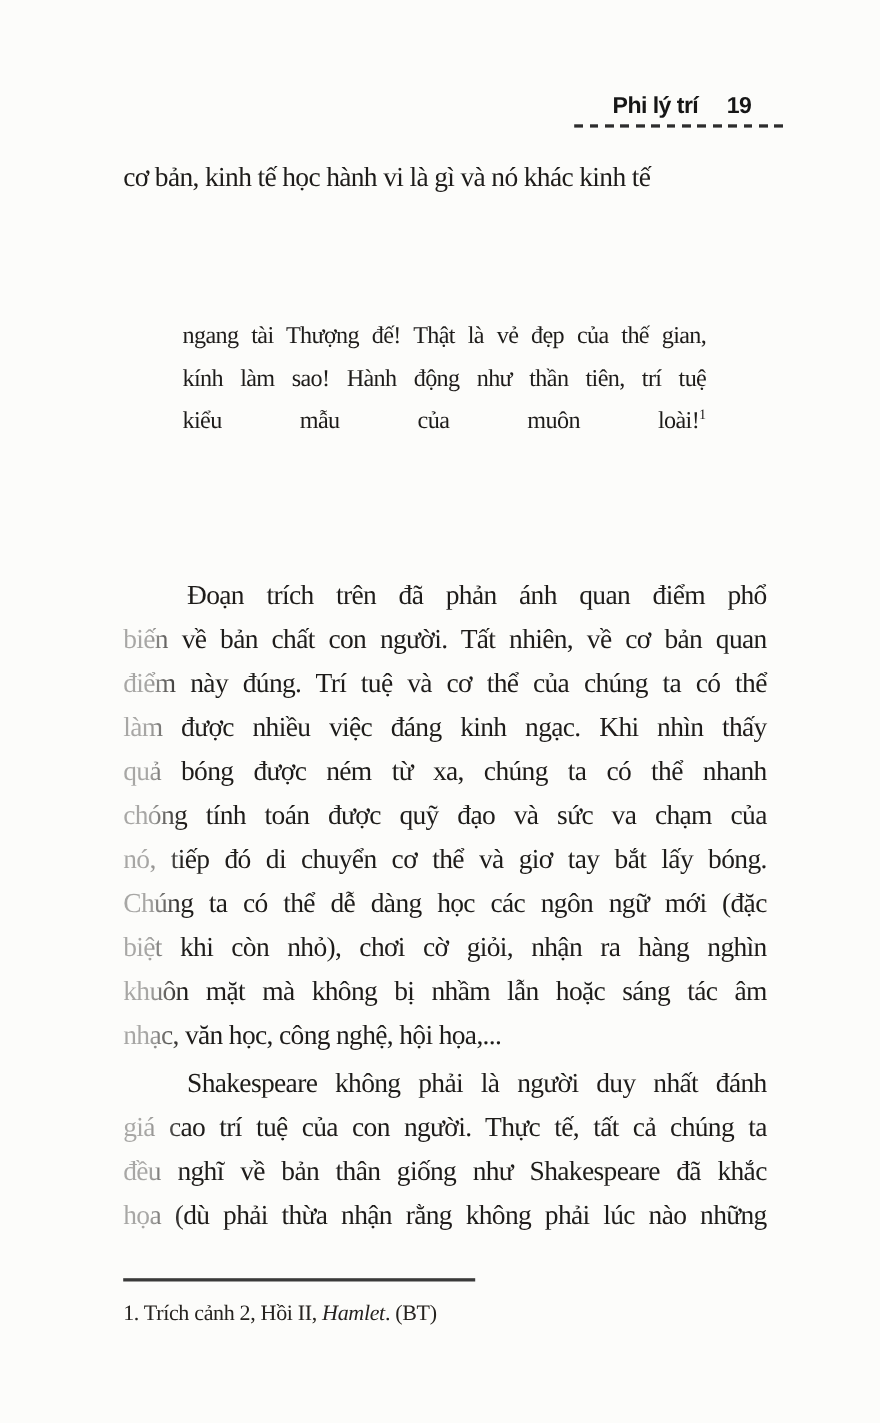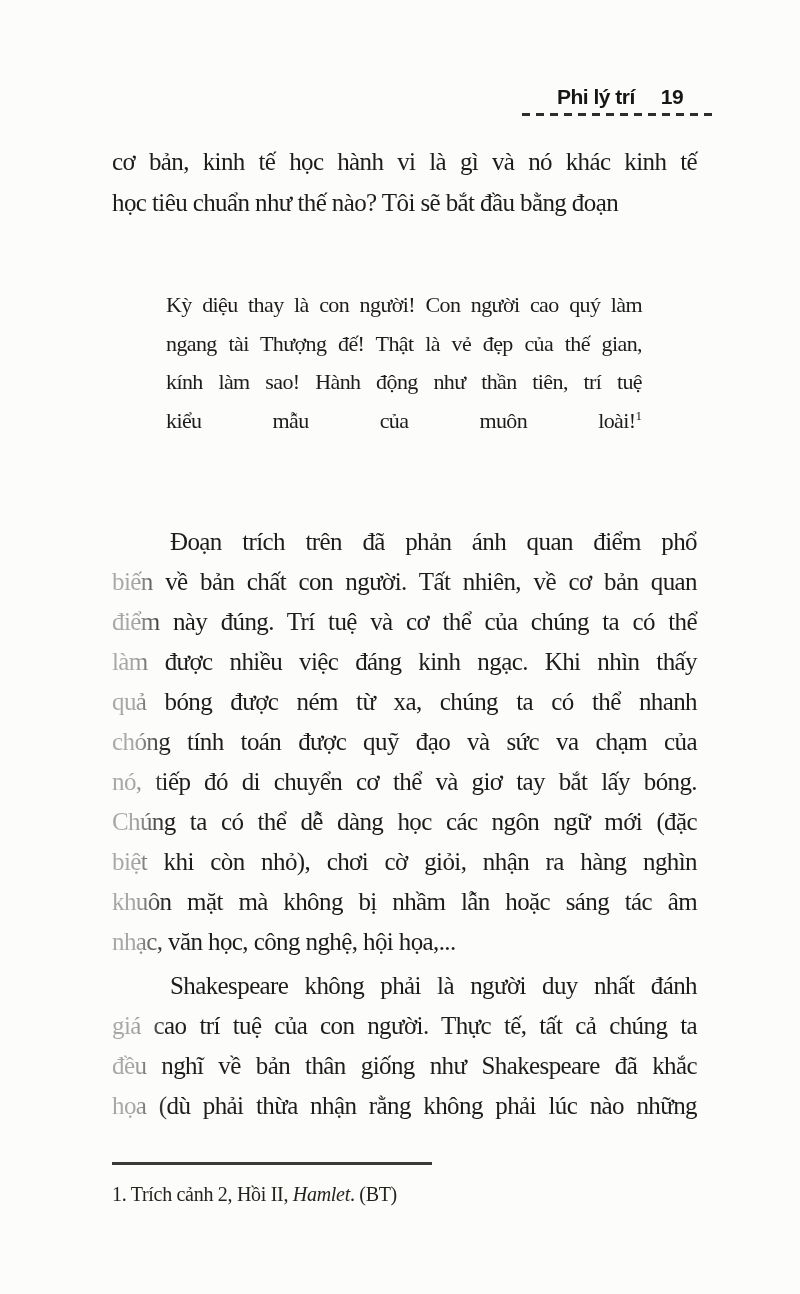--- a/index.html
+++ b/index.html
@@ -116,26 +116,24 @@
   <div class="header">
     <div class="header-row">
       <span>Phi lý trí</span>
       <span>19</span>
     </div>
     <div class="header-rule"></div>
   </div>
 
   <div class="para p1 last-left">
       <div class="tline">cơ bản, kinh tế học hành vi là gì và nó khác kinh tế</div>
-      <div class="tline">học tiêu chuẩn như thế nào? Tôi sẽ bắt đầu bằng đoạn</div>
     </div>
 
   <div class="quote">
     <div>
-        <div class="tline">Kỳ diệu thay là con người! Con người cao quý làm</div>
         <div class="tline">ngang tài Thượng đế! Thật là vẻ đẹp của thế gian,</div>
         <div class="tline">kính làm sao! Hành động như thần tiên, trí tuệ</div>
       </div>
     <div class="tline quote-last">
       <span>kiểu mẫu của muôn loài!</span><sup>1</sup>
     </div>
   </div>
 
   <div class="para p2 last-left indent-first">
       <div class="tline">Đoạn trích trên đã phản ánh quan điểm phổ</div>

